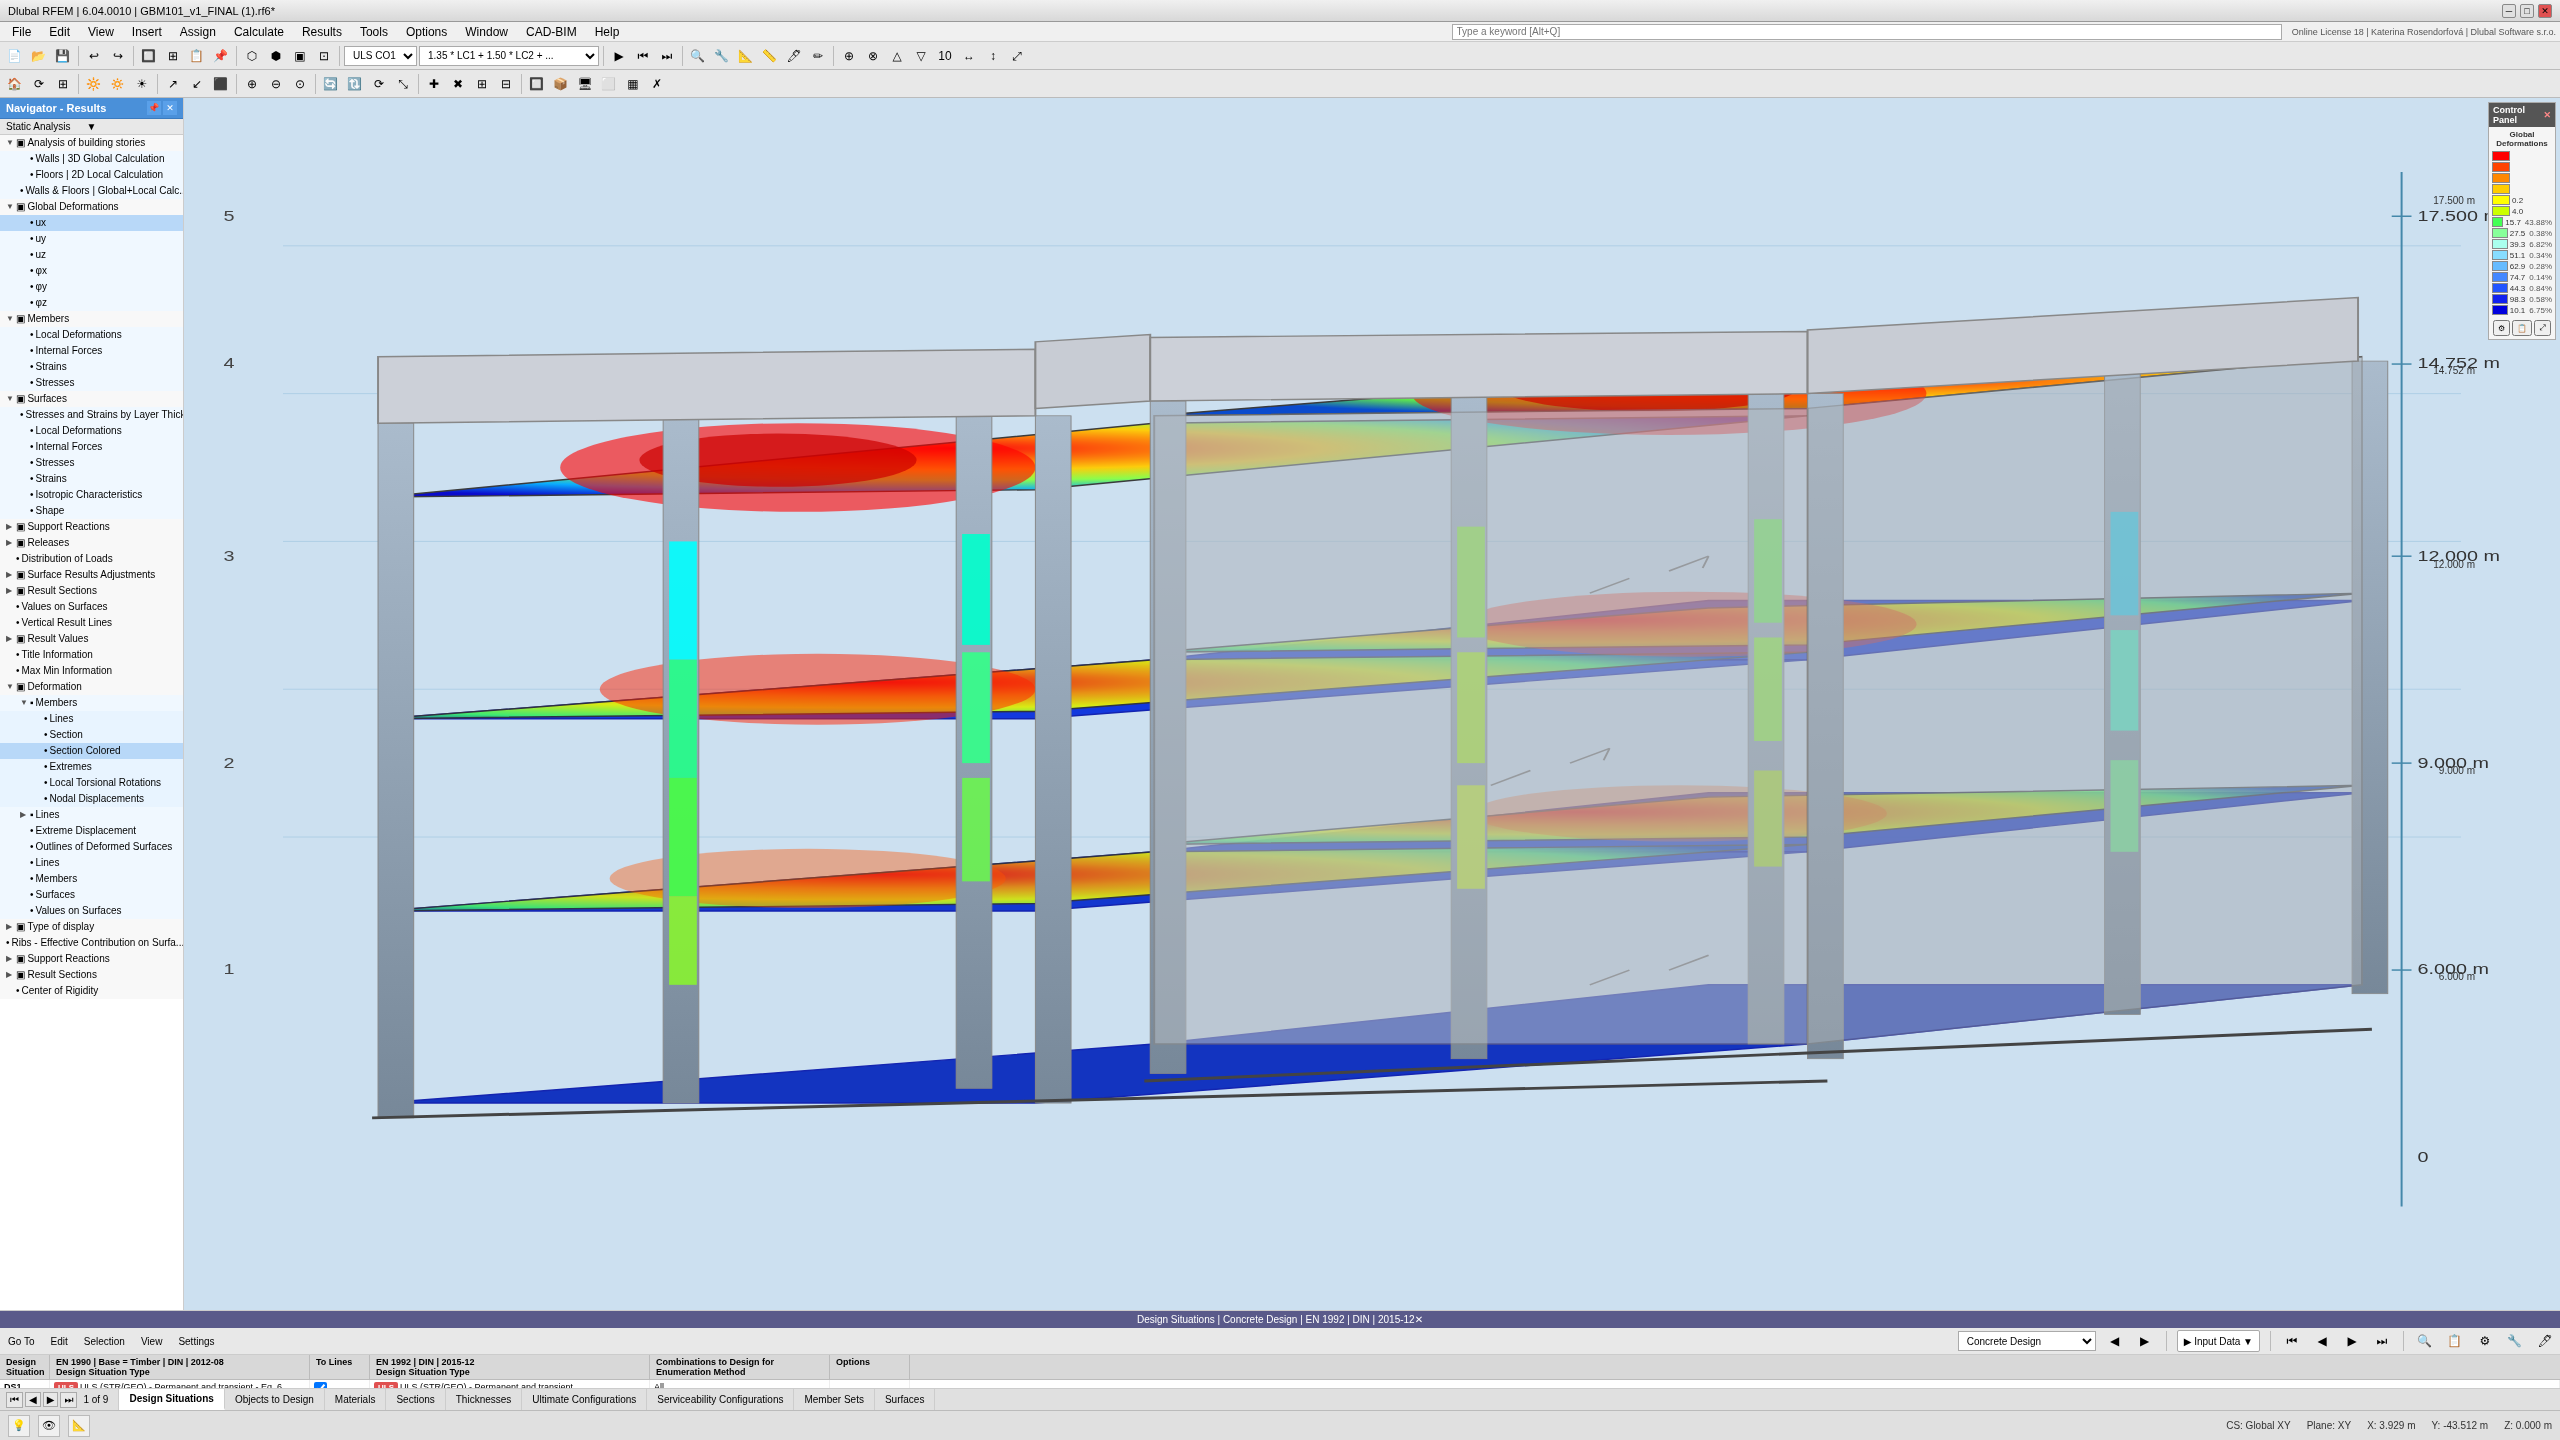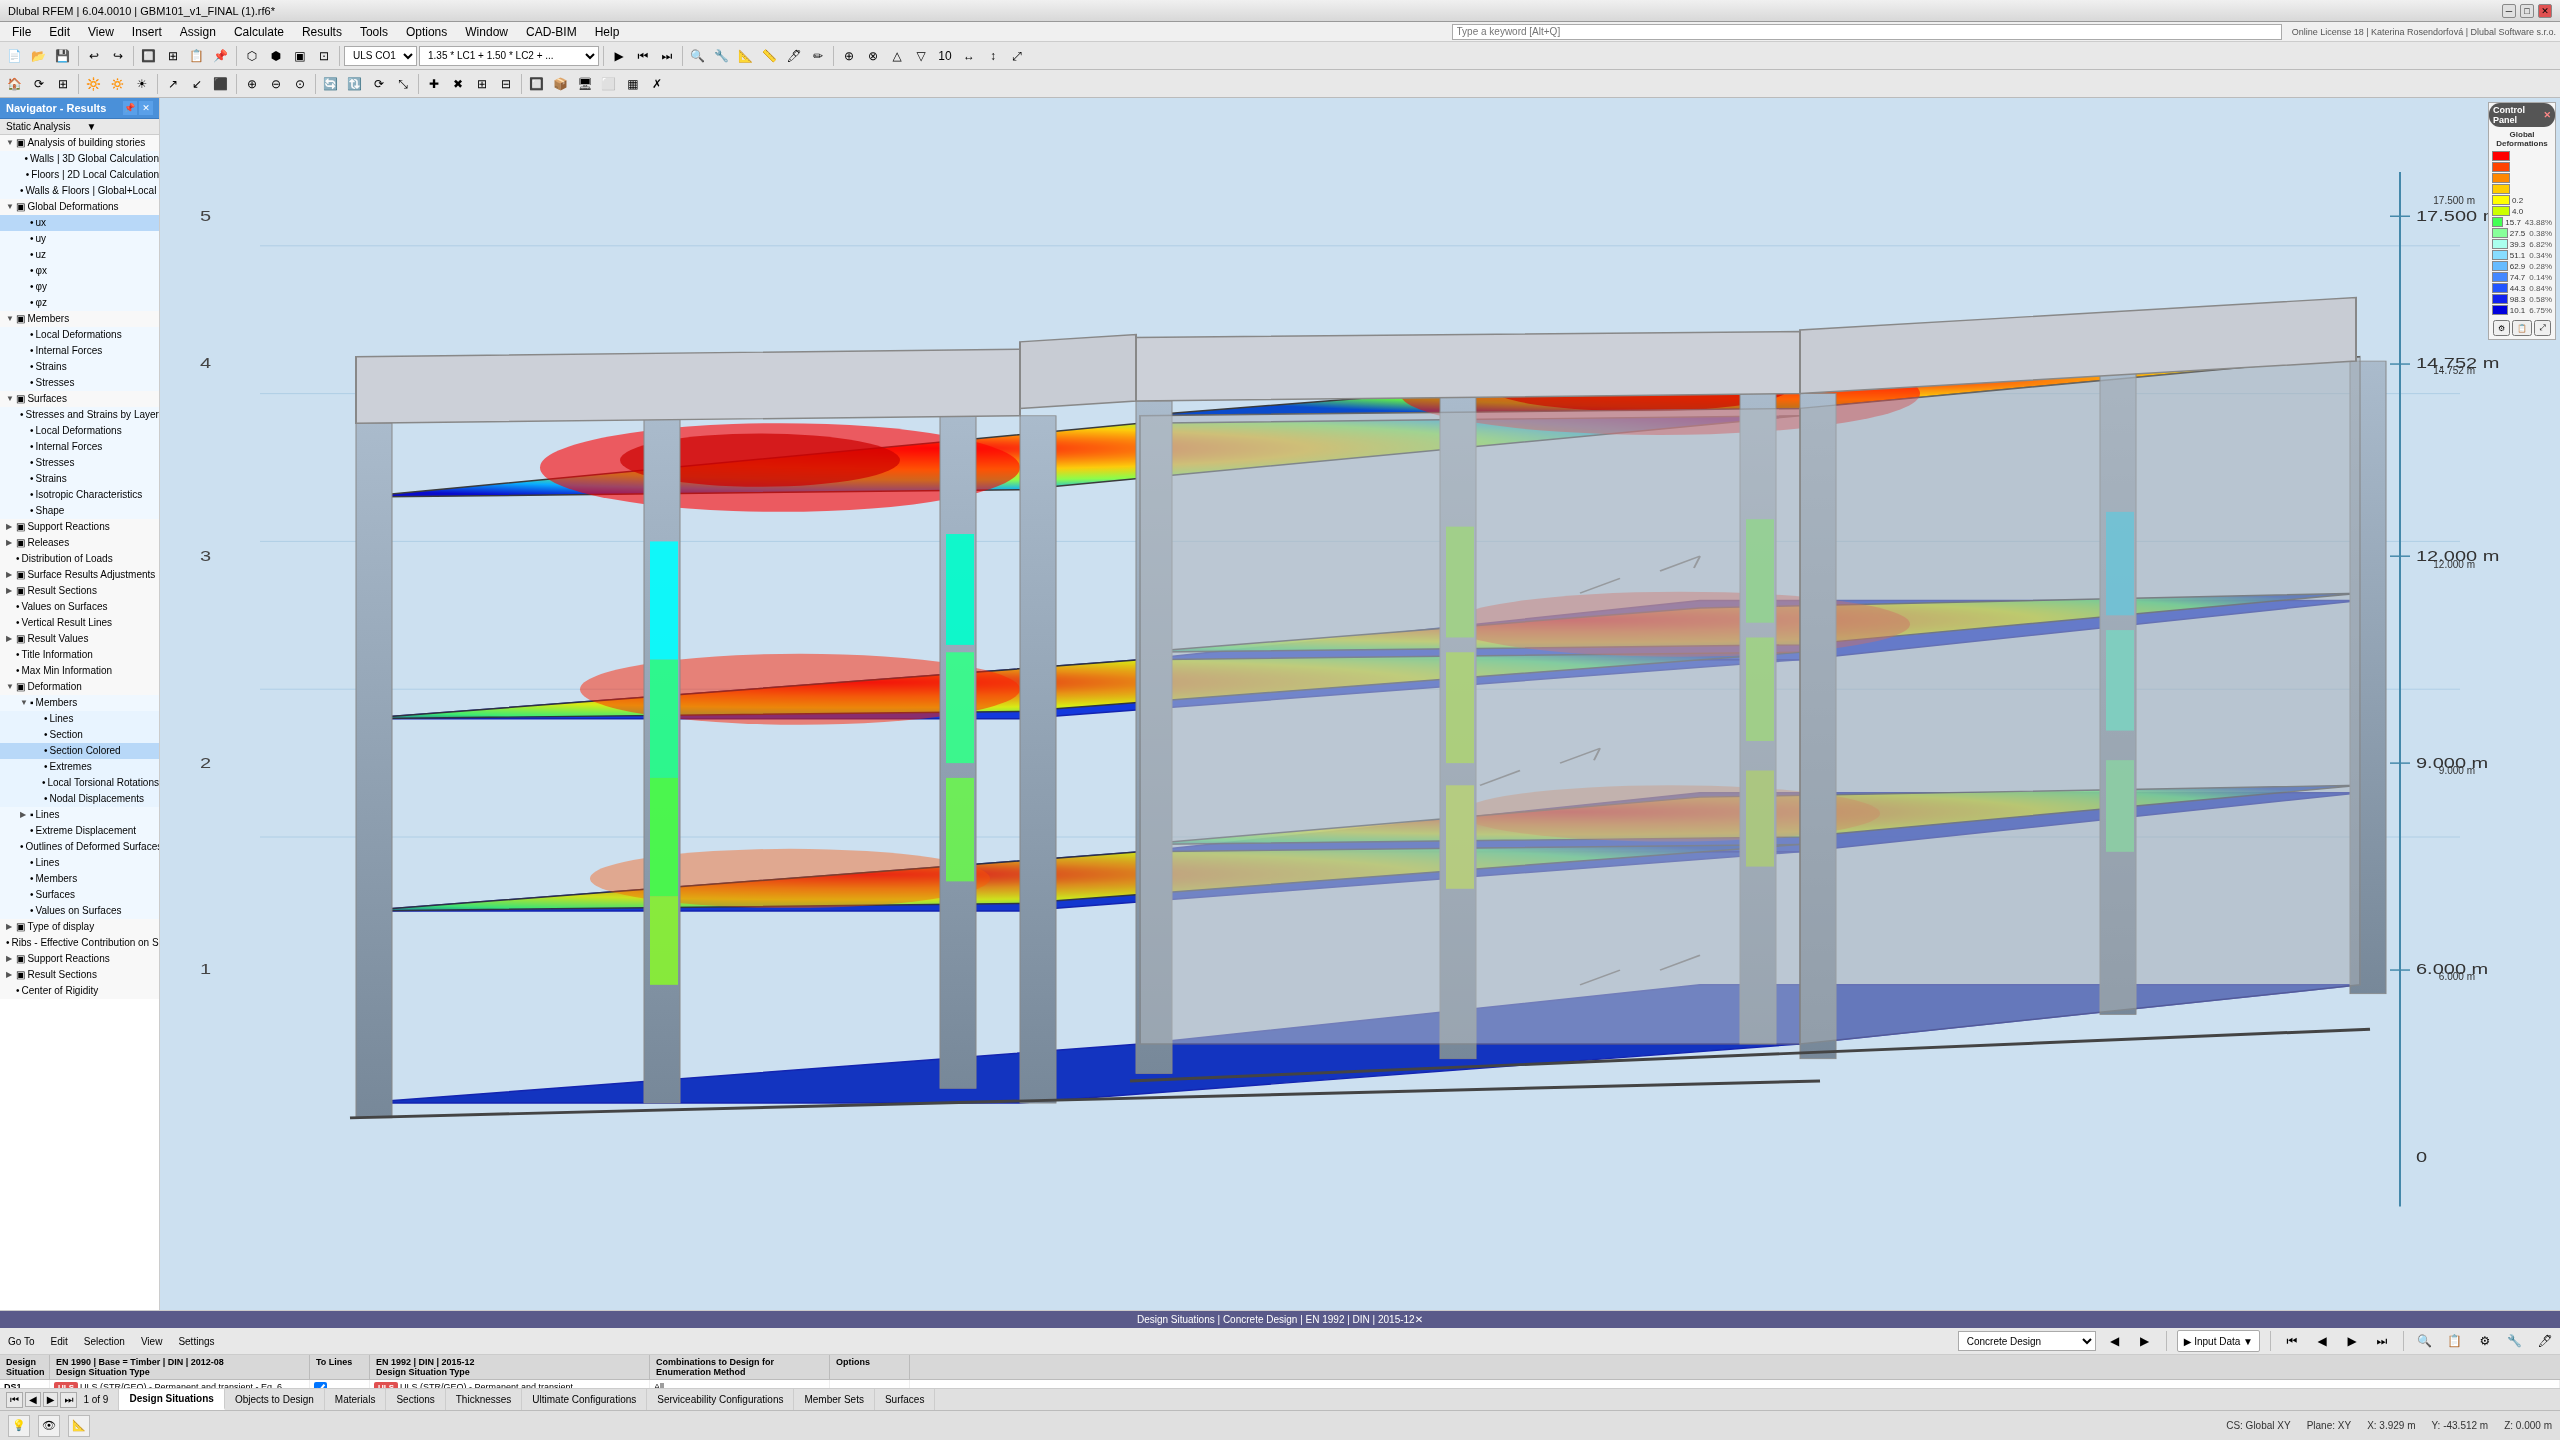--- a/index.html
+++ b/index.html
@@ -45,21 +45,21 @@
     }
 
     
     #main-area {
       display: flex; flex-direction: row;
       height: calc(1440px - 22px - 20px - 28px - 28px - 100px - 30px);
     }
 
     
     #navigator {
-      width: 160px; background: #f5f5f5; border-right: 1px solid #ccc;
+      width: 184px; background: #f5f5f5; border-right: 1px solid #ccc;
       display: flex; flex-direction: column; overflow: hidden;
     }
     #navigator-header {
       background: #4a90d9; color: white; padding: 3px 6px;
       font-size: 11px; font-weight: bold; display: flex;
       justify-content: space-between; align-items: center;
       border-bottom: 1px solid #3a7abf;
     }
     #navigator-header .nav-btns { display: flex; gap: 2px; }
     #navigator-header .nav-btn { width: 14px; height: 14px; background: #5aa0e9; border: none; color: white; font-size: 9px; cursor: pointer; display: flex; align-items: center; justify-content: center; }
@@ -93,21 +93,20 @@
 
     
     #control-panel {
       width: 70px; background: #f0f0f0; border-left: 1px solid #ccc;
       display: flex; flex-direction: column;
     }
     #cp-header {
       background: #4a4a4a; color: white; padding: 2px 4px;
       font-size: 9px; font-weight: bold; display: flex;
       justify-content: space-between;
-      border-radius: 11px;
     }
     #cp-content { padding: 4px; flex: 1; }
     #cp-subtitle { font-size: 8px; font-weight: bold; margin-bottom: 4px; color: #333; text-align: center; }
 
     .legend-row {
       display: flex; align-items: center; gap: 2px; margin-bottom: 1px;
     }
     .legend-color {
       width: 18px; height: 10px; border: 1px solid #888;
     }

